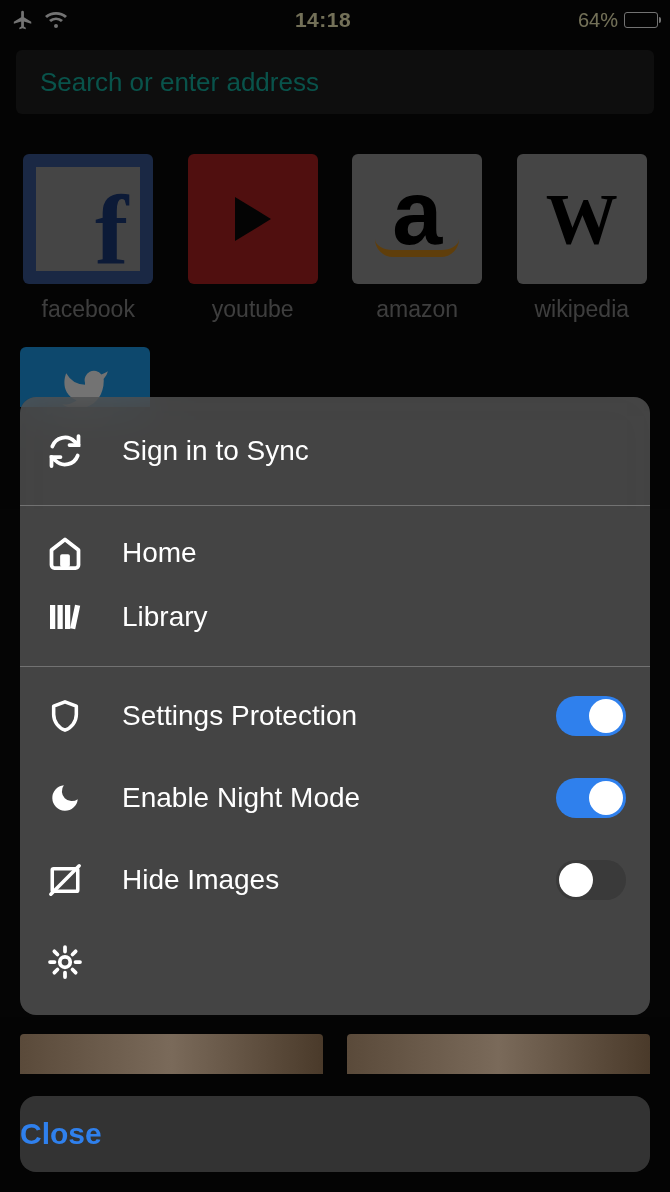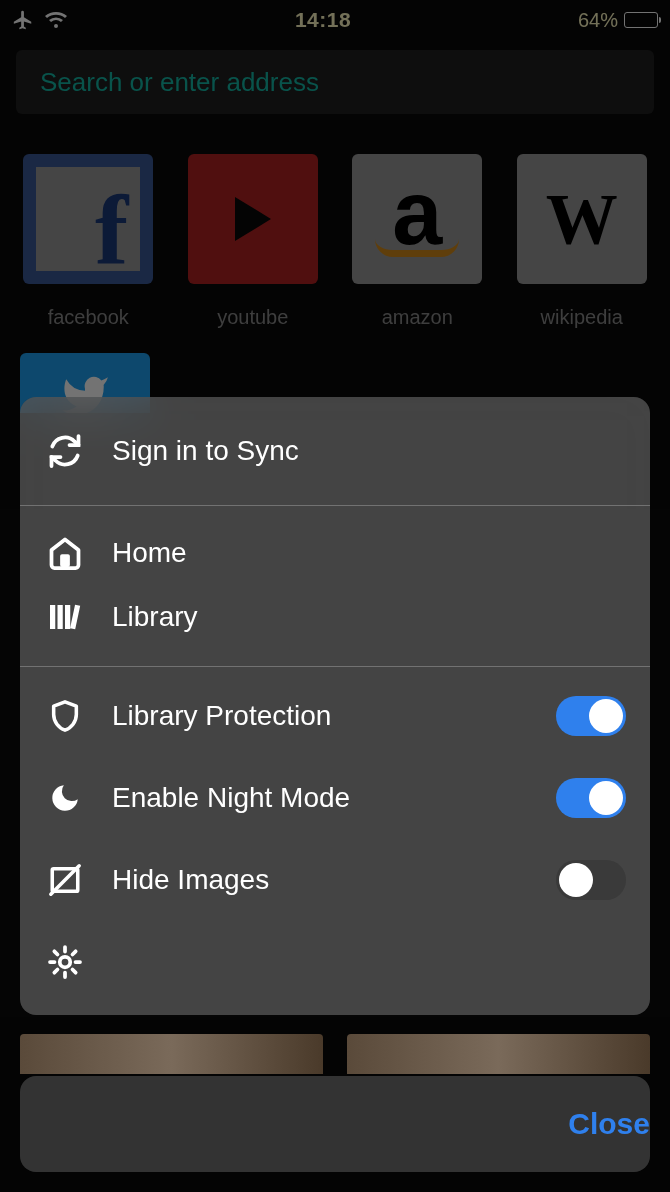--- a/index.html
+++ b/index.html
@@ -56,21 +56,21 @@
   padding: 30px 20px 0 20px;
   gap: 28px;
 }
 .tile { display: flex; flex-direction: column; align-items: center; width: 140px; }
 .tile-icon {
   width: 130px; height: 130px;
   border-radius: 6px;
   display: flex; align-items: center; justify-content: center;
   font-weight: bold;
 }
-.tile-label { color: #8a8a8a; font-size: 20px; margin-top: 22px; }
+.tile-label { color: #8a8a8a; font-size: 23px; margin-top: 12px; }
 
 .fb { background: #3b5998; }
 .fb-inner {
   width: 104px; height: 104px; background: #9a9a9a;
   display: flex; align-items: flex-end; justify-content: flex-end;
   color: #1b3a7a; font-size: 100px; font-weight: 800; font-family: serif;
   padding-right: 12px; line-height: 0.8;
 }
 .yt { background: #b22222; }
 .yt-tri {
@@ -124,21 +124,21 @@
   overflow: hidden;
 }
 .menu-row {
   display: flex;
   align-items: center;
   height: 90px;
   padding: 0 24px;
 }
 .menu-sep { height: 1px; background: rgba(255,255,255,0.25); }
 .menu-row .icon { width: 42px; display:flex; justify-content:center; }
-.menu-row .label { font-size: 28px; margin-left: 26px; flex: 1; }
+.menu-row .label { font-size: 28px; margin-left: 36px; flex: 1; }
 .menu-row .toggle { margin-left: auto; }
 
 .menu-section-2 .menu-row { height: 80px; }
 .menu-section-3 .menu-row { height: 82px; }
 
 
 .toggle {
   width: 70px; height: 40px;
   border-radius: 20px;
   position: relative;
@@ -149,24 +149,24 @@
   position: absolute; top: 3px; width: 34px; height: 34px;
   background: #fff; border-radius: 50%;
 }
 .toggle.on .toggle-knob { right: 3px; }
 .toggle.off .toggle-knob { left: 3px; }
 
 
 .close-btn {
   position: absolute;
   left: 20px; right: 20px; bottom: 20px;
-  height: 96px;
+  height: 76px;
   background: rgba(60,60,60,0.85);
   border-radius: 16px;
-  display: flex; align-items: center; justify-content: flex-end;
+  display: flex; align-items: center; justify-content: flex-start;
   color: #2f80ed;
   font-size: 30px;
   font-weight: 700;
 }
 
 svg { display: block; }
 </style>
 </head>
 <body>
 
@@ -276,21 +276,21 @@
 
   <div class="menu-sep"></div>
 
   <div class="menu-section-3" style="padding-top:8px; padding-bottom:12px">
     <div class="menu-row">
       <span class="icon">
         <svg width="34" height="34" viewBox="0 0 24 24" fill="none" stroke="#fff" stroke-width="2.5" stroke-linejoin="round">
             <path d="M12 2l8 3v6c0 5-3.5 9.5-8 11-4.5-1.5-8-6-8-11V5z"></path>
           </svg>
       </span>
-      <span class="label">Library Protection</span>
+      <span class="label">Settings Protection</span>
       <span class="toggle on">
           <span class="toggle-knob"></span>
         </span>
     </div>
     <div class="menu-row">
       <span class="icon">
         <svg width="34" height="34" viewBox="0 0 24 24" fill="#fff">
             <path d="M21 12.8A9 9 0 1 1 11.2 3a7 7 0 0 0 9.8 9.8z"></path>
           </svg>
       </span>

